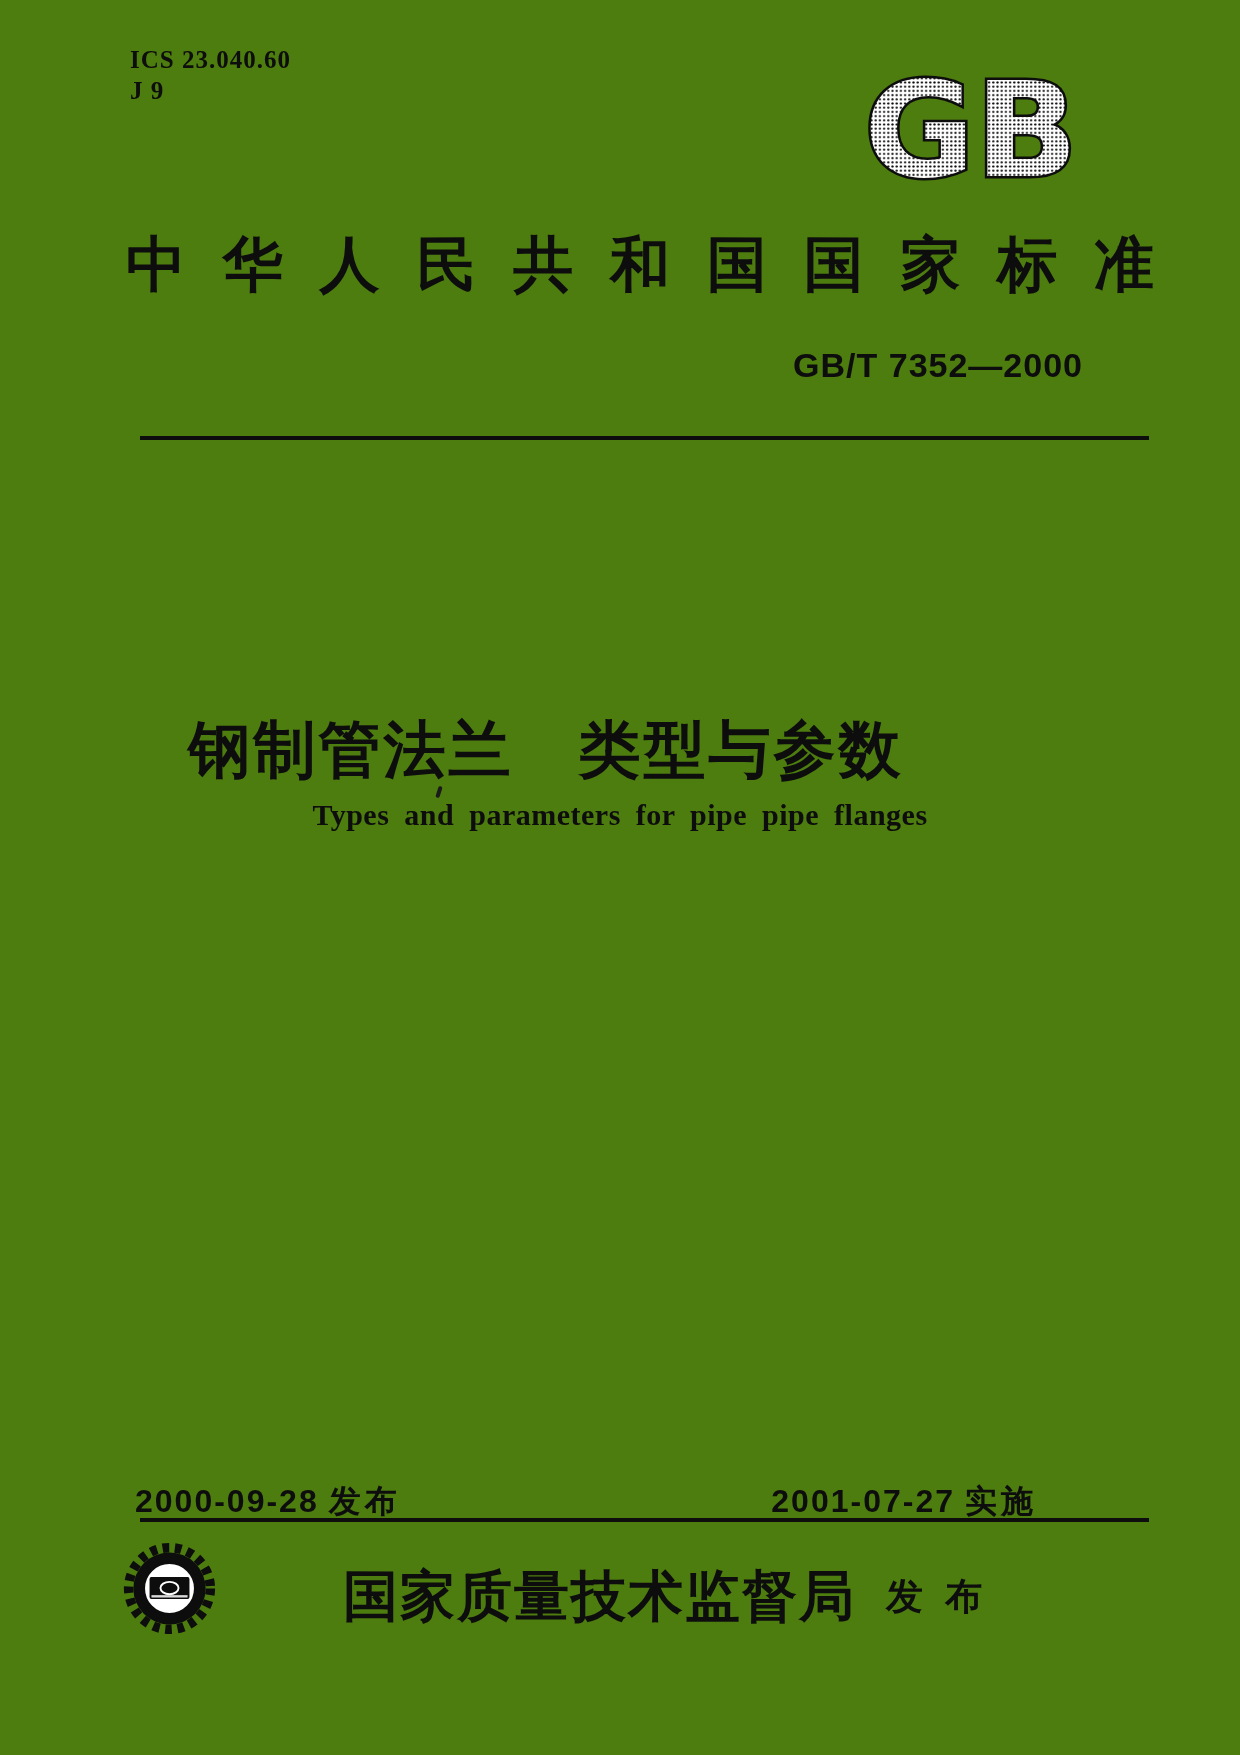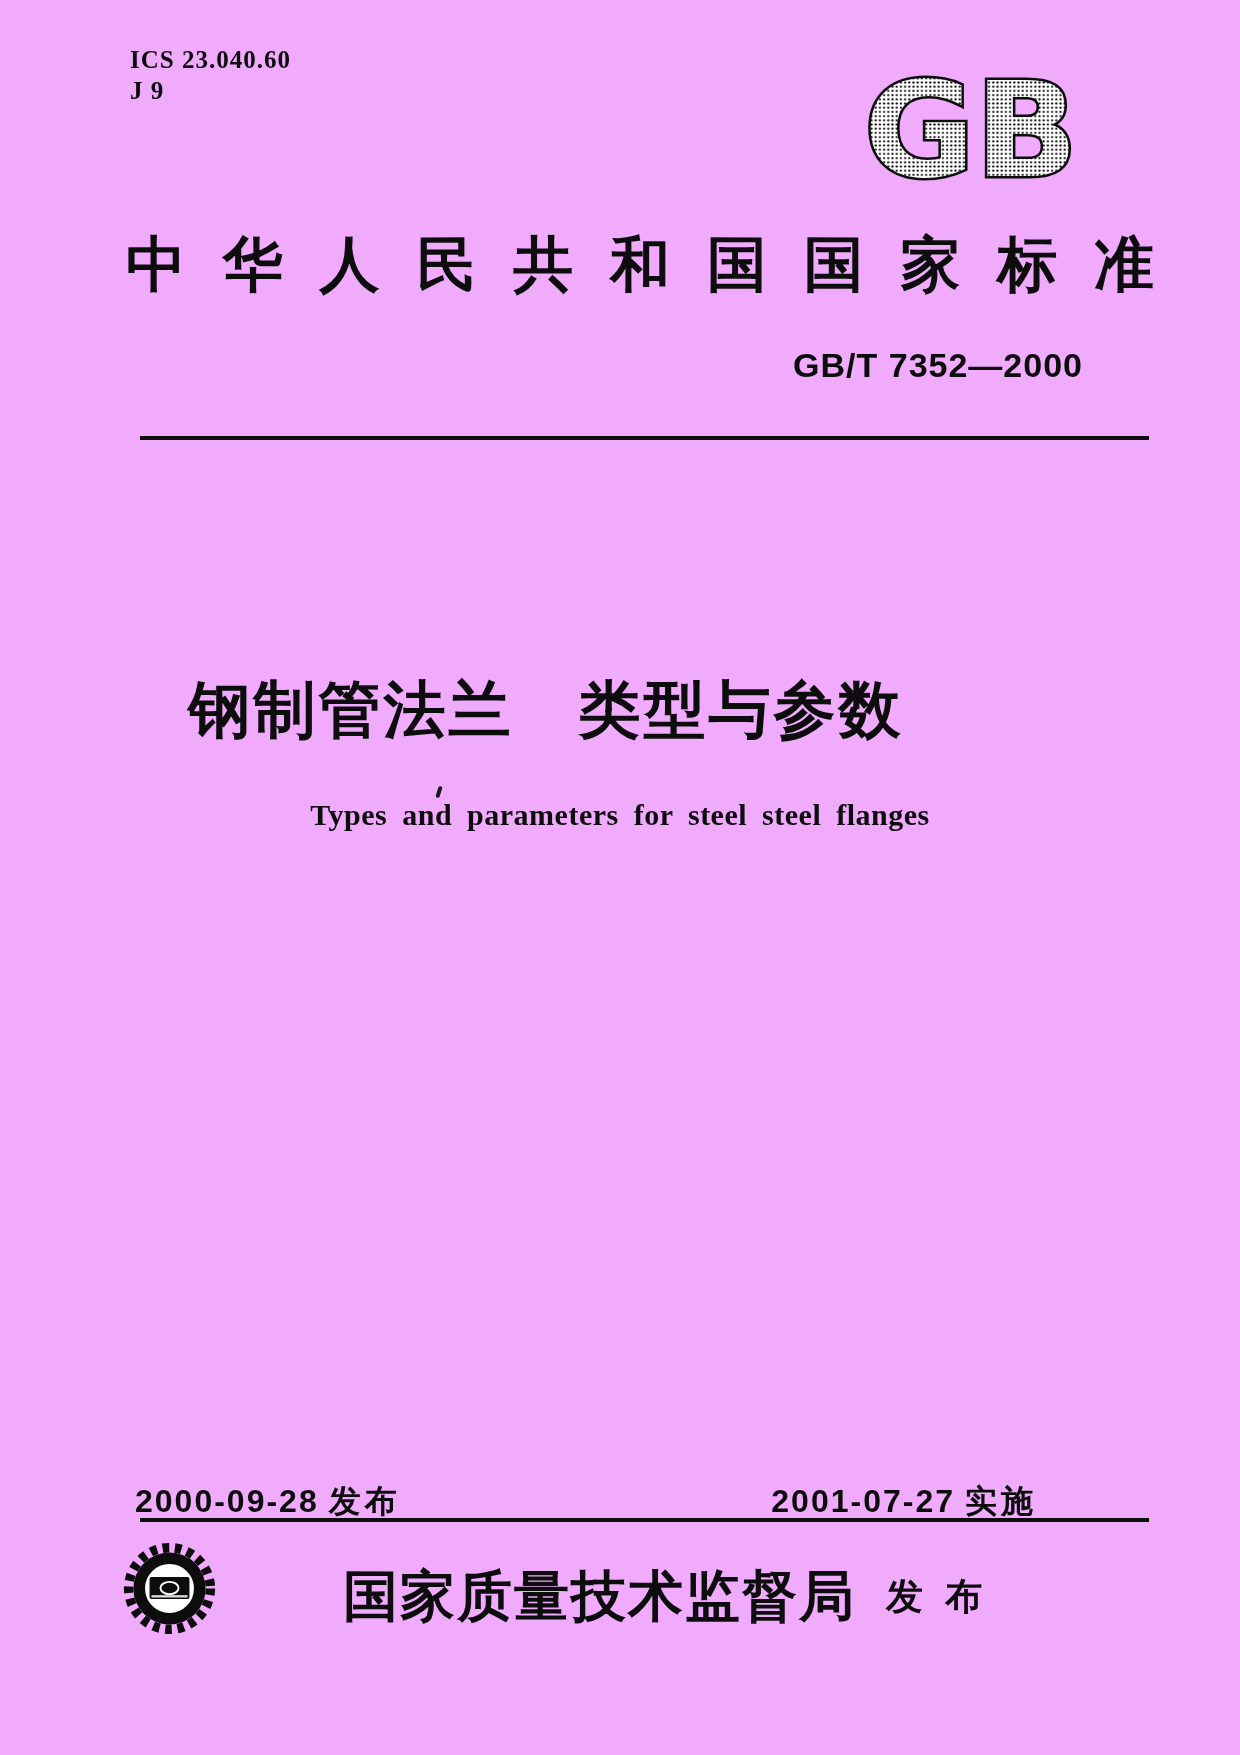--- a/index.html
+++ b/index.html
@@ -1,21 +1,21 @@
 <!DOCTYPE html>
 <html><head>
 <meta charset="utf-8">
 <style>
   * { margin: 0; padding: 0; box-sizing: border-box; }
   html, body { background: #ffffff; }
   .page {
     position: relative;
     width: 1240px;
     height: 1755px;
-    background: #f0abfc;
+    background: #4d7c0f;
     color: #0d0d0d;
     overflow: hidden;
     font-family: "Liberation Serif", serif;
   }
 
   
   .ics-block {
     position: absolute;
     left: 130px;
     top: 44px;
@@ -67,21 +67,21 @@
     width: 1009px;
     height: 4px;
     background: #0d0d0d;
   }
   .rule-top { top: 436px; }
   .rule-bottom { top: 1518px; }
 
   .cn-title {
     position: absolute;
     left: 0;
-    top: 674px;
+    top: 714px;
     width: 1092px;
     text-align: center;
     font-family: "Liberation Sans", sans-serif;
     font-weight: bold;
     font-size: 62px;
     line-height: 72px;
     letter-spacing: 3px;
   }
 
   .scan-speck {
@@ -176,21 +176,21 @@
   <h1 class="national-title">中华人民共和国国家标准</h1>
 
   <div class="std-number">GB/T 7352—2000</div>
 
   <div class="rule rule-top"></div>
 
   <h2 class="cn-title">钢制管法兰　类型与参数</h2>
 
   <div class="scan-speck"></div>
 
-  <h3 class="en-title">Types and parameters for steel steel flanges</h3>
+  <h3 class="en-title">Types and parameters for pipe pipe flanges</h3>
 
   <div class="date-line date-left">
     <span>2000-09-28</span><span class="cjk-label">发布</span>
   </div>
 
   <div class="date-line date-right">
     <span>2001-07-27</span><span class="cjk-label">实施</span>
   </div>
 
   <div class="rule rule-bottom"></div>

